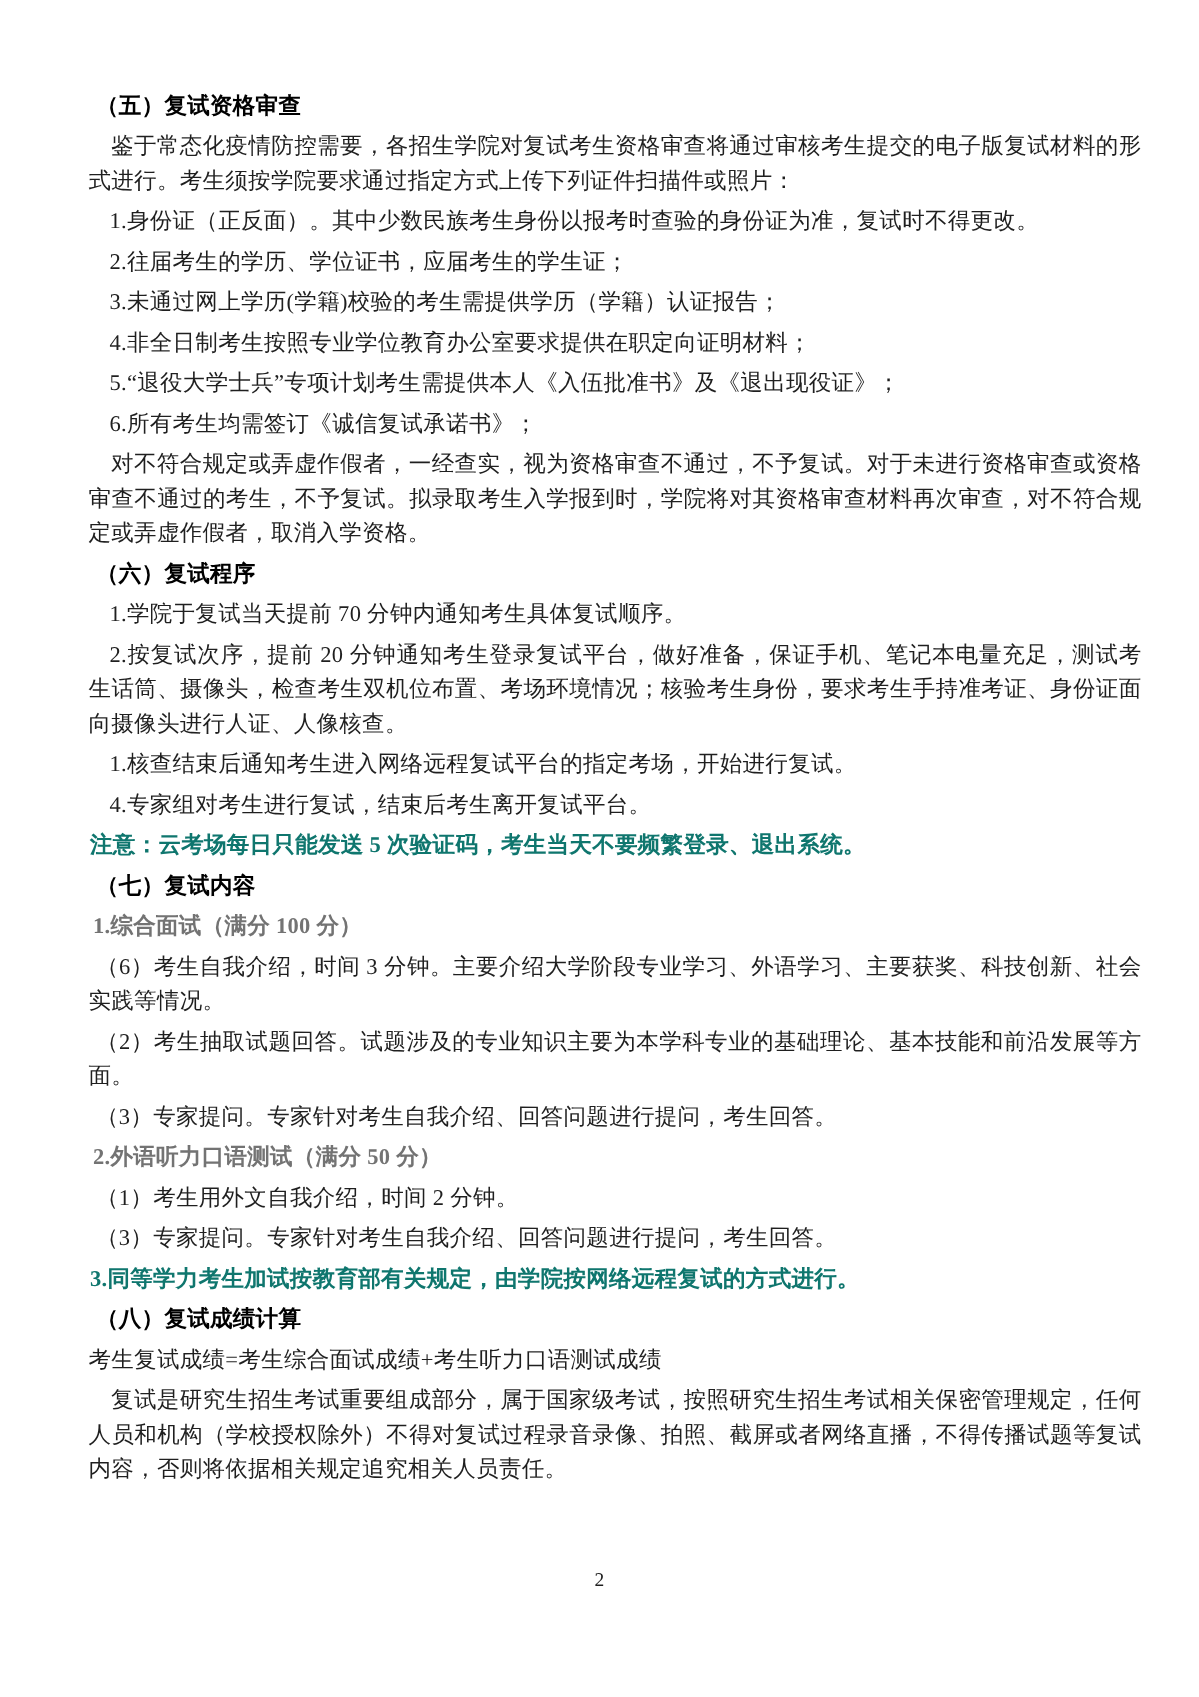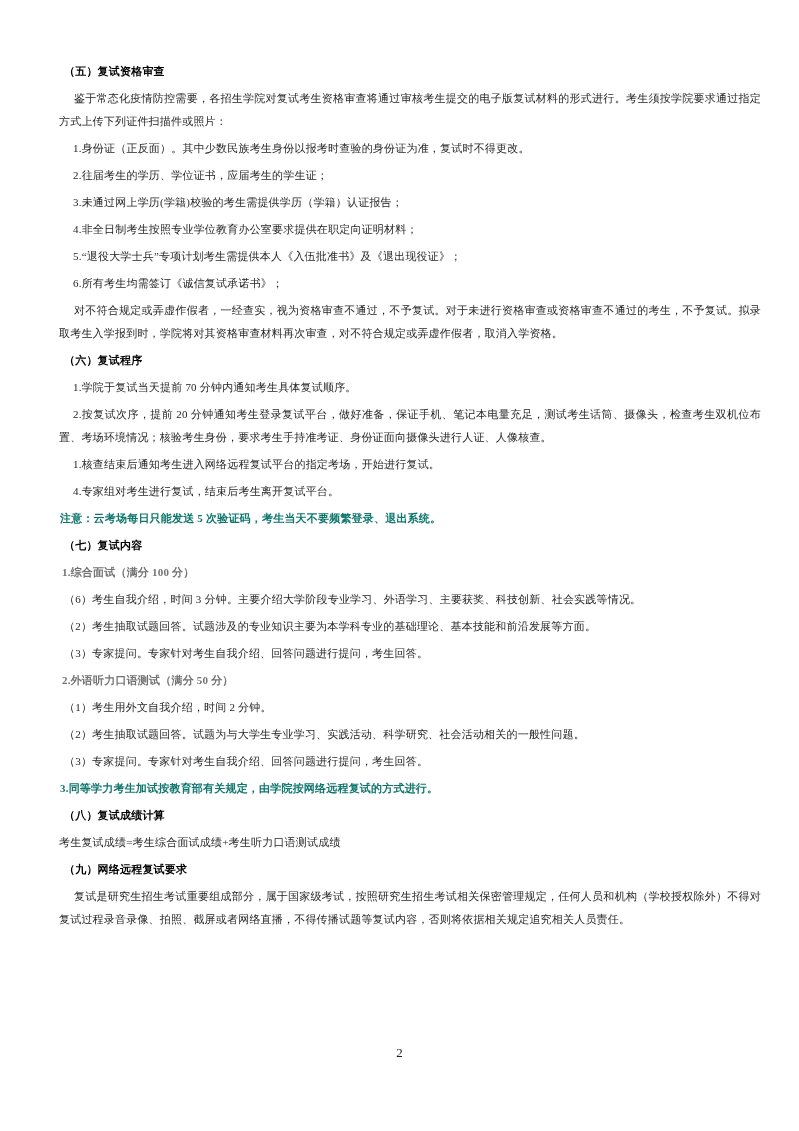--- a/index.html
+++ b/index.html
@@ -10,21 +10,21 @@
     overflow:hidden;
     font-family:"Liberation Serif","DejaVu Serif",serif;
     color:#1f1f1f;
   }
   .content {
     position:absolute;
     left:59px; top:60px; width:702px;
   }
   .content p {
     margin:0 0 4px 0;
-    font-size:11px;
+    font-size:15px;
     line-height:23px;
     text-align:justify;
     letter-spacing:0.2px;
   }
   .h {            
     font-weight:bold;
     font-size:14.5px;
     color:#000000;
     text-indent:5px;
   }
@@ -72,22 +72,20 @@
     <p class="item">1.核查结束后通知考生进入网络远程复试平台的指定考场，开始进行复试。</p>
     <p class="item">4.专家组对考生进行复试，结束后考生离开复试平台。</p>
     <p class="note">注意：云考场每日只能发送 5 次验证码，考生当天不要频繁登录、退出系统。</p>
     <p class="h">（七）复试内容</p>
     <p class="subhead">1.综合面试（满分 100 分）</p>
     <p class="pitem">（6）考生自我介绍，时间 3 分钟。主要介绍大学阶段专业学习、外语学习、主要获奖、科技创新、社会实践等情况。</p>
     <p class="pitem">（2）考生抽取试题回答。试题涉及的专业知识主要为本学科专业的基础理论、基本技能和前沿发展等方面。</p>
     <p class="pitem">（3）专家提问。专家针对考生自我介绍、回答问题进行提问，考生回答。</p>
     <p class="subhead">2.外语听力口语测试（满分 50 分）</p>
     <p class="pitem">（1）考生用外文自我介绍，时间 2 分钟。</p>
-    <p class="pitem">（2）考生抽取试题回答。试题为与大学生专业学习、实践活动、科学研究、社会活动相关的一般性问题。</p>
     <p class="pitem">（3）专家提问。专家针对考生自我介绍、回答问题进行提问，考生回答。</p>
     <p class="note">3.同等学力考生加试按教育部有关规定，由学院按网络远程复试的方式进行。</p>
     <p class="h">（八）复试成绩计算</p>
     <p class="formula">考生复试成绩=考生综合面试成绩+考生听力口语测试成绩</p>
-    <p class="h">（九）网络远程复试要求</p>
     <p class="para">复试是研究生招生考试重要组成部分，属于国家级考试，按照研究生招生考试相关保密管理规定，任何人员和机构（学校授权除外）不得对复试过程录音录像、拍照、截屏或者网络直播，不得传播试题等复试内容，否则将依据相关规定追究相关人员责任。</p>
   </div>
   <div class="pageno">2</div>
 </div>
 
 </body></html>

